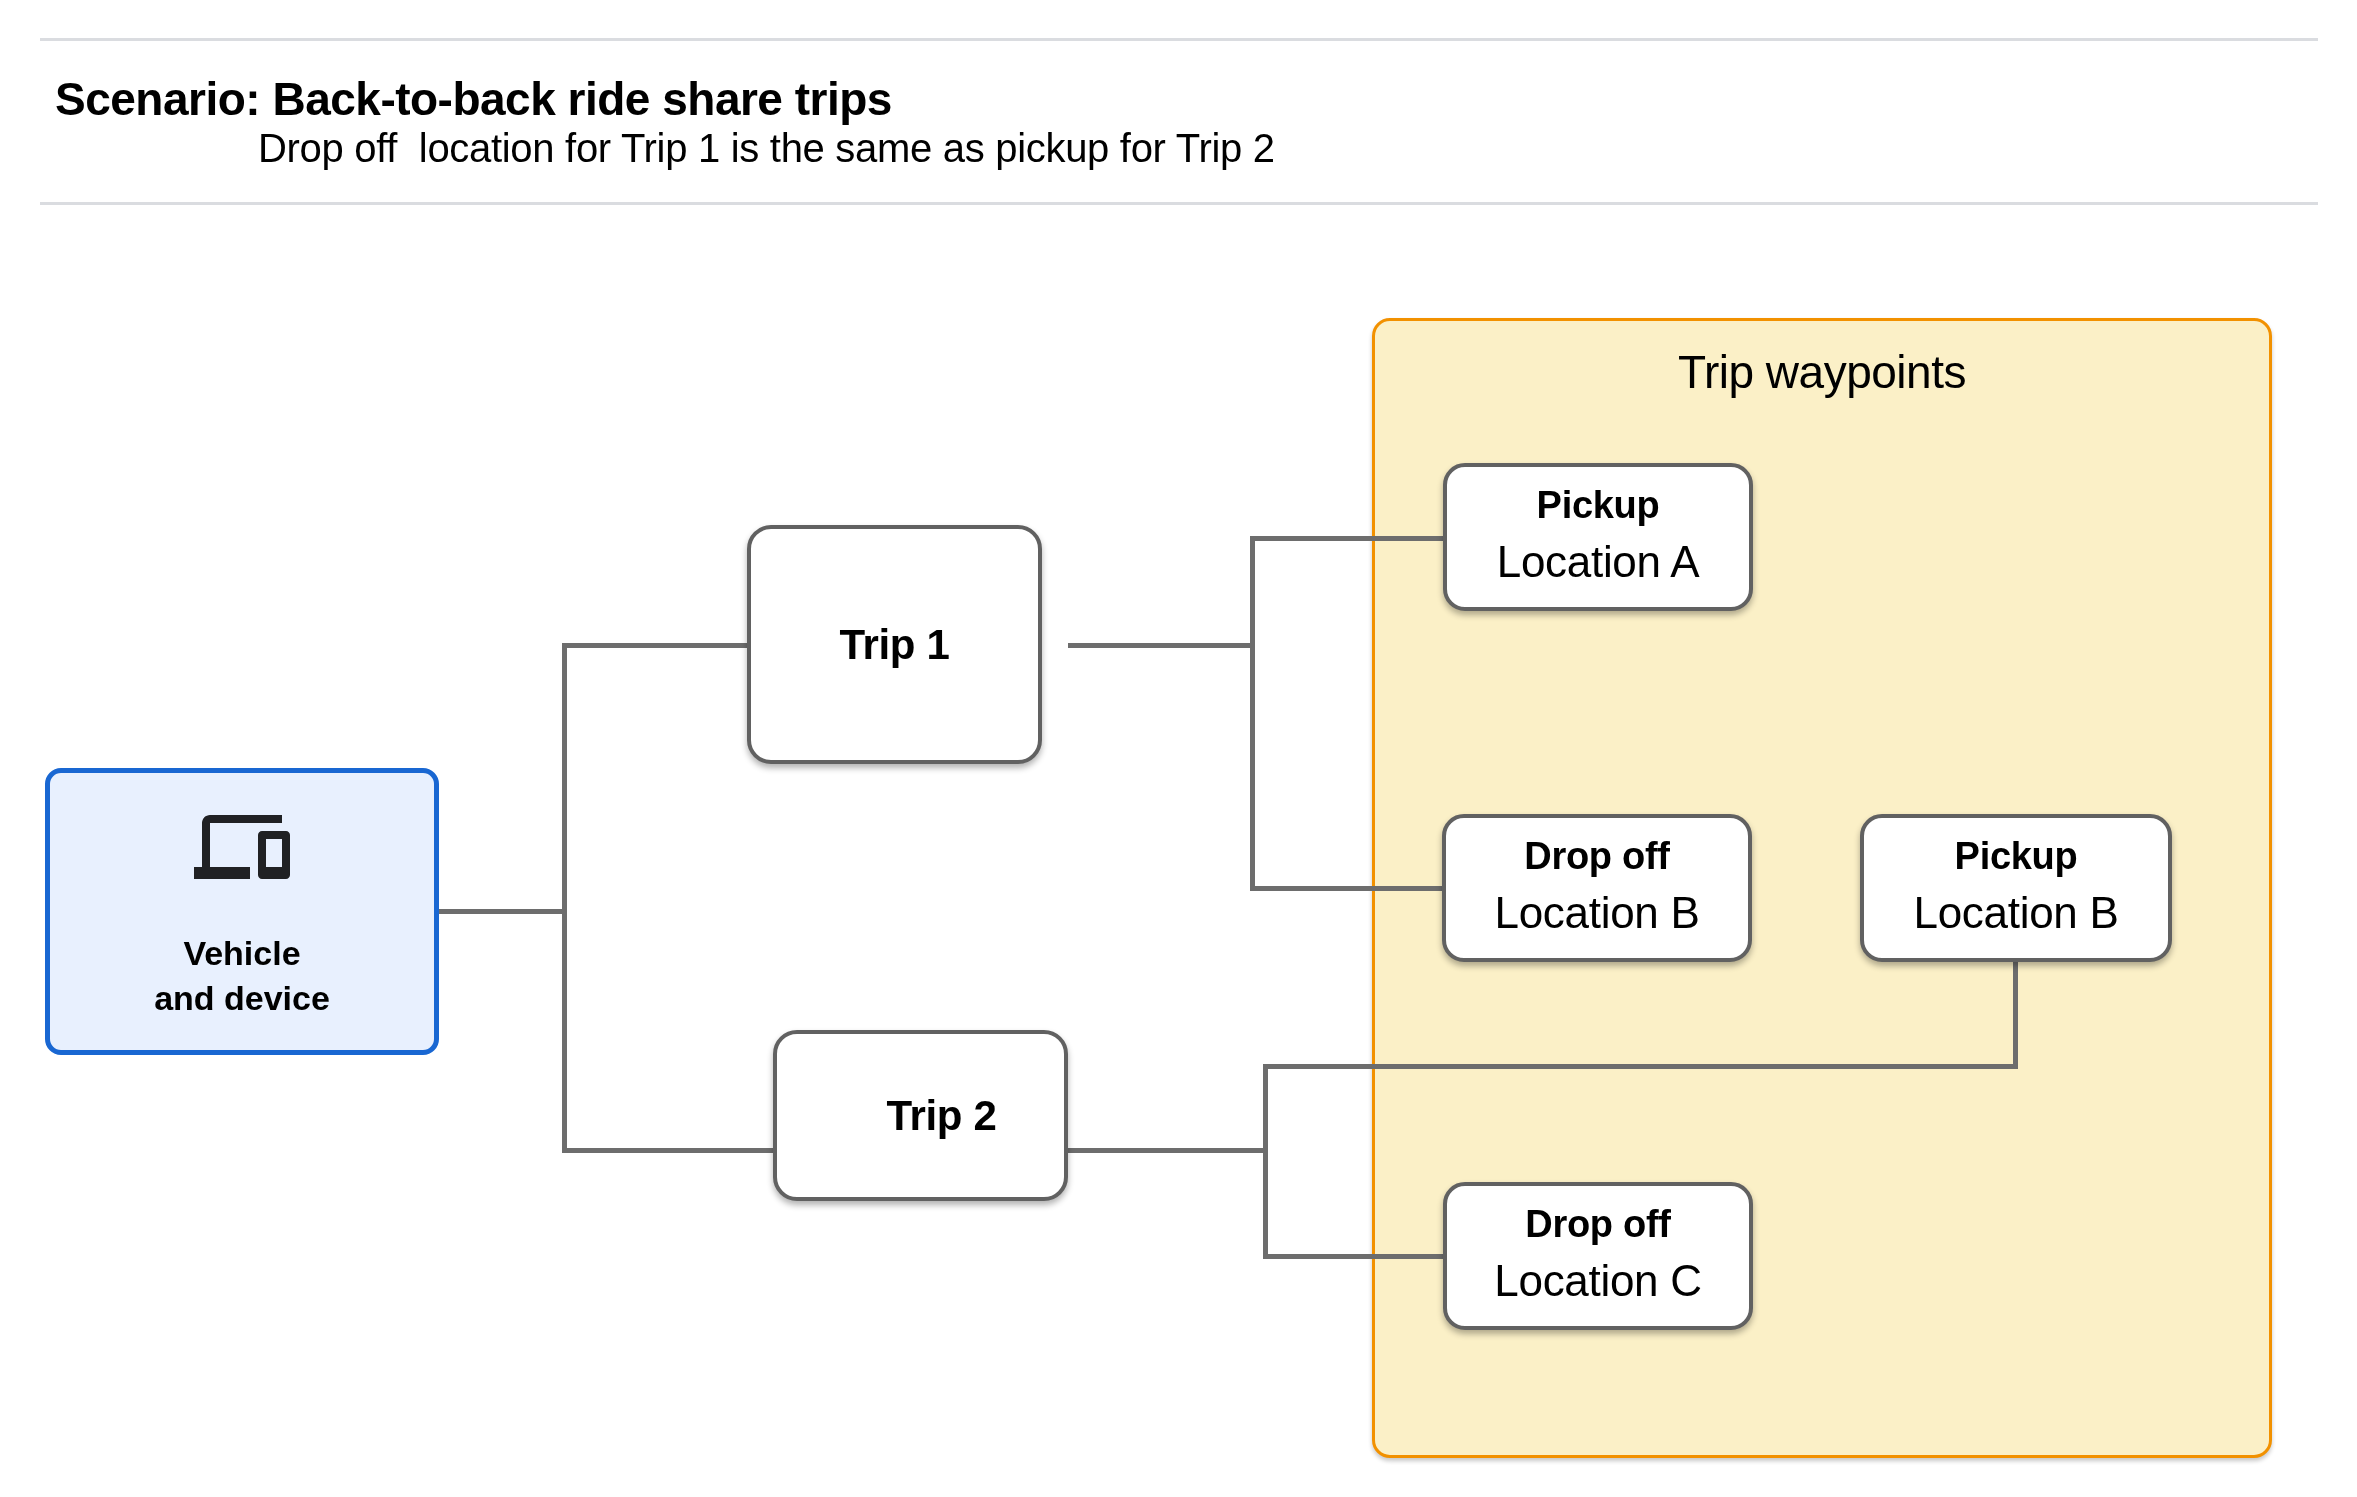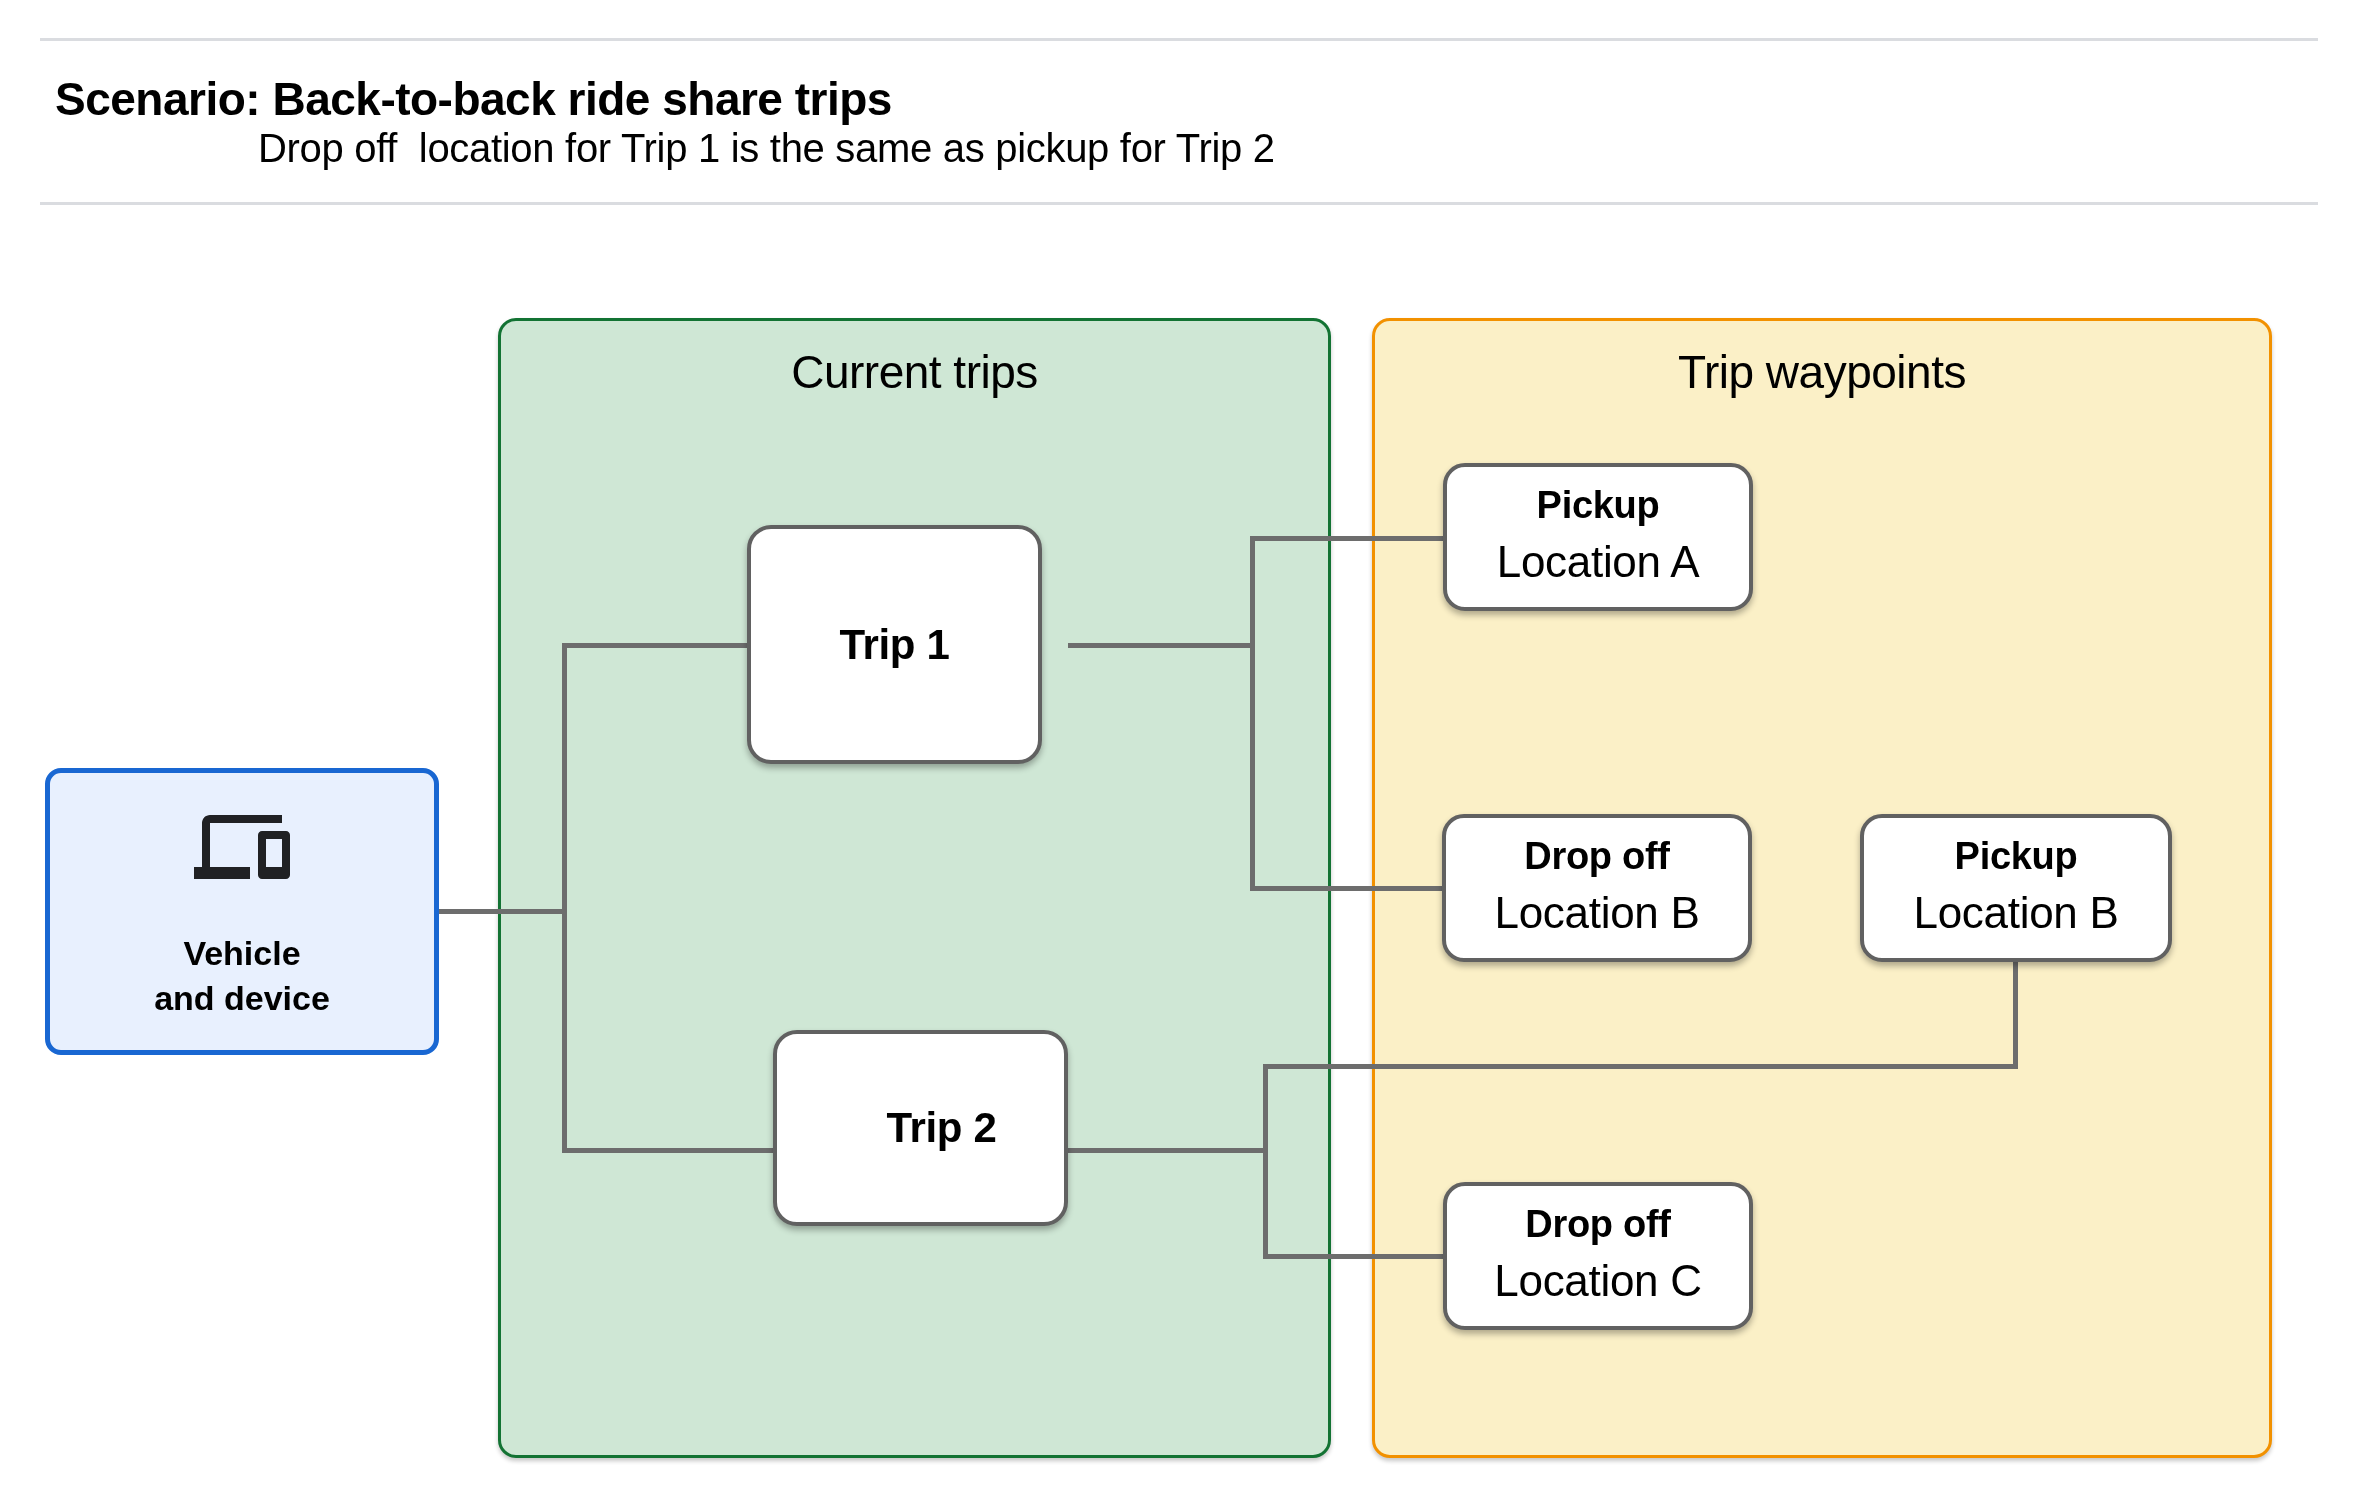--- a/index.html
+++ b/index.html
@@ -26,39 +26,36 @@
   .node .s{font-size:44px;letter-spacing:-0.3px;line-height:1.3;margin-top:6px;}
   .trip{font-size:42px;font-weight:bold;letter-spacing:-0.3px;}
 
   .vehicle{position:absolute;left:45px;top:768px;width:394px;height:287px;box-sizing:border-box;
            background:var(--blue-fill);border:5px solid var(--blue-border);border-radius:16px;z-index:3;}
   .vehicle .icon{position:absolute;left:50%;top:26px;transform:translateX(-50%);width:96px;height:96px;}
   .vehicle .label{position:absolute;left:0;top:158px;width:100%;text-align:center;
                   font-size:34px;font-weight:bold;line-height:1.32;white-space:pre-line;}
 
   .trip1{left:747px;top:525px;width:295px;height:239px;border-radius:24px;}
-  .trip2{left:773px;top:1030px;width:295px;height:196px;border-radius:24px;padding-left:42px;}
+  .trip2{left:773px;top:1030px;width:295px;height:171px;border-radius:24px;padding-left:42px;}
   .wpA{left:1443px;top:463px;width:310px;height:148px;}
   .wpB{left:1442px;top:814px;width:310px;height:148px;}
   .wpB2{left:1860px;top:814px;width:312px;height:148px;}
   .wpC{left:1443px;top:1182px;width:310px;height:148px;}
 </style>
 </head>
 <body>
 
 <div class="canvas">
 
   <div class="rule" style="top:38px"></div>
   <div class="hdr-title">Scenario: Back-to-back ride share trips</div>
   <div class="hdr-sub">Drop off  location for Trip 1 is the same as pickup for Trip 2</div>
   <div class="rule" style="top:202px"></div>
 
-  <div class="panel green">
-    <div class="panel-title">Current trips</div>
-  </div>
   <div class="panel orange">
     <div class="panel-title">Trip waypoints</div>
   </div>
 
   <div class="line" style="left:387px;top:909px;width:177px;height:5px"></div>
   <div class="line" style="left:562px;top:643px;width:5px;height:510px"></div>
   <div class="line" style="left:562px;top:643px;width:211px;height:5px"></div>
   <div class="line" style="left:562px;top:1148px;width:211px;height:5px"></div>
   <div class="line" style="left:1068px;top:643px;width:186px;height:5px"></div>
   <div class="line" style="left:1250px;top:536px;width:5px;height:355px"></div>

